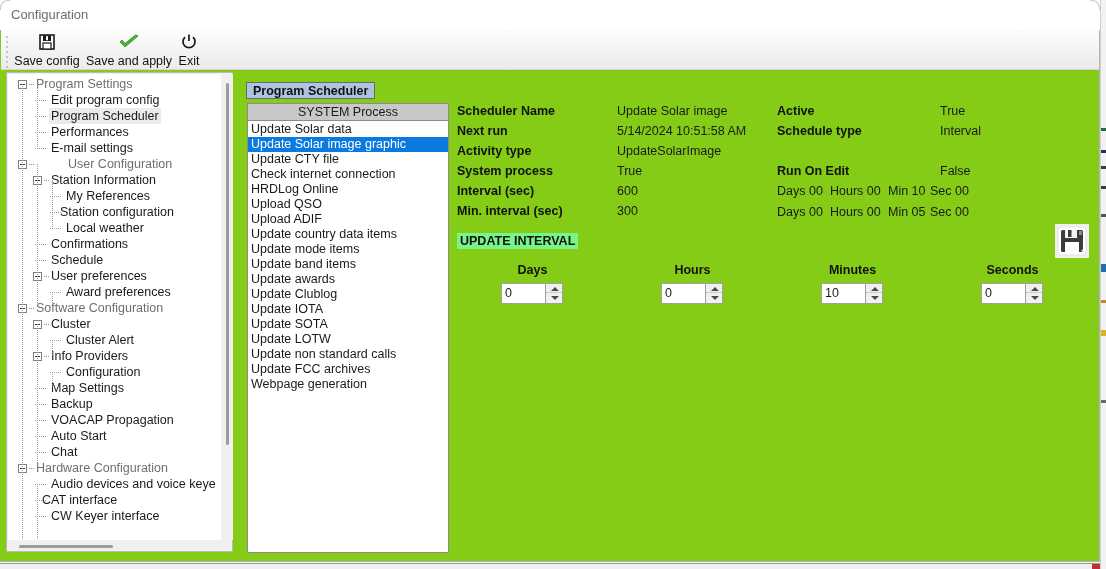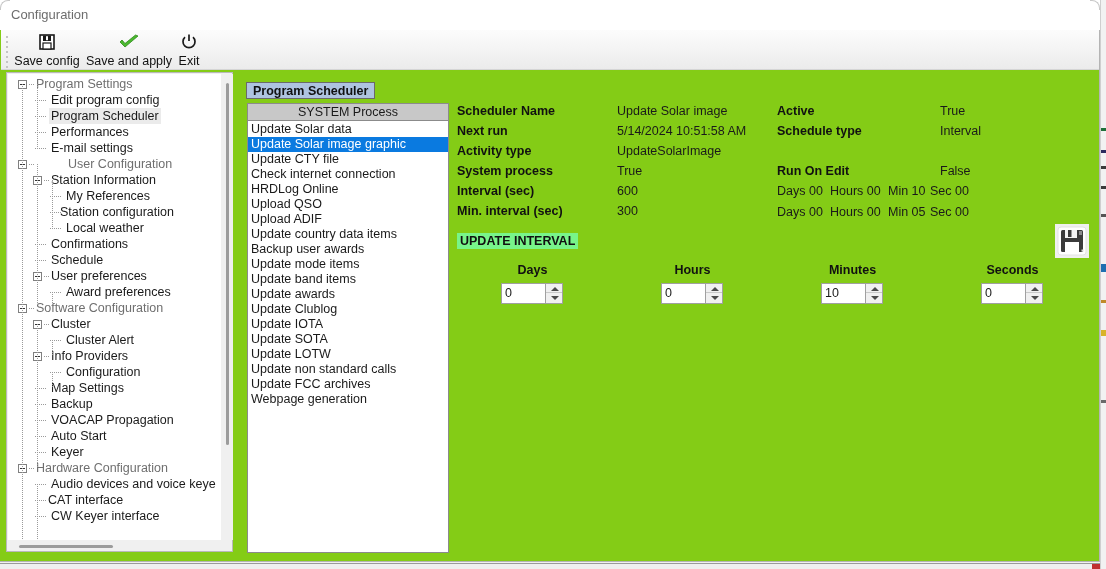--- a/index.html
+++ b/index.html
@@ -542,34 +542,34 @@
             <div class="tnode">
               <span class="dash" style="left: 27px; width: 12px;"></span>
               <span class="tlabel" style="left: 43px;">VOACAP Propagation</span>
             </div>
             <div class="tnode">
               <span class="dash" style="left: 27px; width: 12px;"></span>
               <span class="tlabel" style="left: 43px;">Auto Start</span>
             </div>
             <div class="tnode">
               <span class="dash" style="left: 27px; width: 12px;"></span>
-              <span class="tlabel" style="left: 43px;">Keyer</span>
+              <span class="tlabel" style="left: 43px;">Chat</span>
             </div>
             <div class="tnode grey">
               <span class="exp" style="left: 10px;"></span>
               <span class="dash" style="left: 21px; width: 5px;"></span>
               <span class="tlabel" style="left: 28px;">Hardware Configuration</span>
             </div>
             <div class="tnode">
               <span class="dash" style="left: 27px; width: 12px;"></span>
               <span class="tlabel" style="left: 43px;">Audio devices and voice keye</span>
             </div>
             <div class="tnode">
               <span class="dash" style="left: 27px; width: 12px;"></span>
-              <span class="tlabel" style="left: 40px;">CAT interface</span>
+              <span class="tlabel" style="left: 34px;">CAT interface</span>
             </div>
             <div class="tnode">
               <span class="dash" style="left: 27px; width: 12px;"></span>
               <span class="tlabel" style="left: 43px;">CW Keyer interface</span>
             </div>
             <span class="vline" style="left: 14px; top: 8px; height: 464px;"></span>
             <span class="vline" style="left: 29px; top: 8px; height: 64px;"></span>
             <span class="vline" style="left: 29px; top: 88px; height: 144px;"></span>
             <span class="vline" style="left: 29px; top: 248px; height: 144px;"></span>
             <span class="vline" style="left: 29px; top: 408px; height: 64px;"></span>
@@ -593,21 +593,20 @@
       <div class="list-hdr">SYSTEM Process</div>
       <div class="list-body" id="proclist">
           <div class="litem">Update Solar data</div>
           <div class="litem sel">Update Solar image graphic</div>
           <div class="litem">Update CTY file</div>
           <div class="litem">Check internet connection</div>
           <div class="litem">HRDLog Online</div>
           <div class="litem">Upload QSO</div>
           <div class="litem">Upload ADIF</div>
           <div class="litem">Update country data items</div>
-          <div class="litem">Backup user awards</div>
           <div class="litem">Update mode items</div>
           <div class="litem">Update band items</div>
           <div class="litem">Update awards</div>
           <div class="litem">Update Clublog</div>
           <div class="litem">Update IOTA</div>
           <div class="litem">Update SOTA</div>
           <div class="litem">Update LOTW</div>
           <div class="litem">Update non standard calls</div>
           <div class="litem">Update FCC archives</div>
           <div class="litem">Webpage generation</div>

